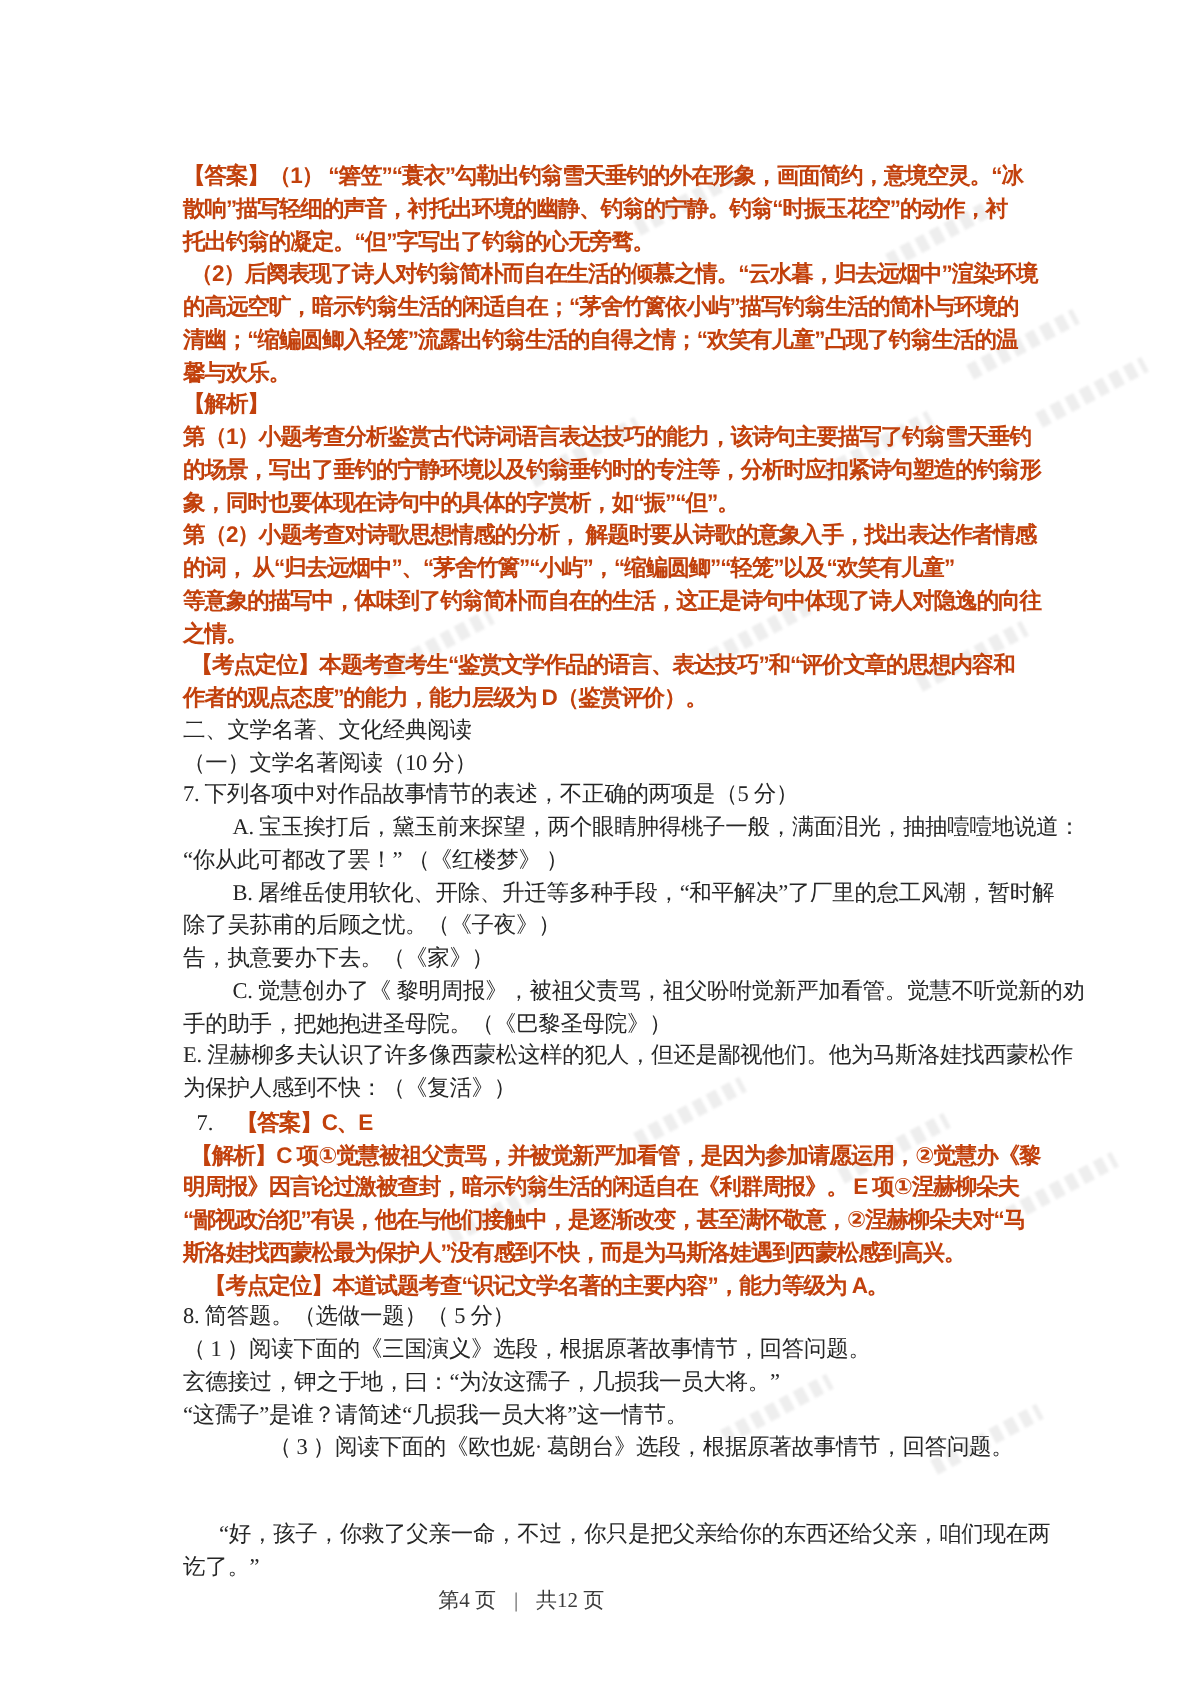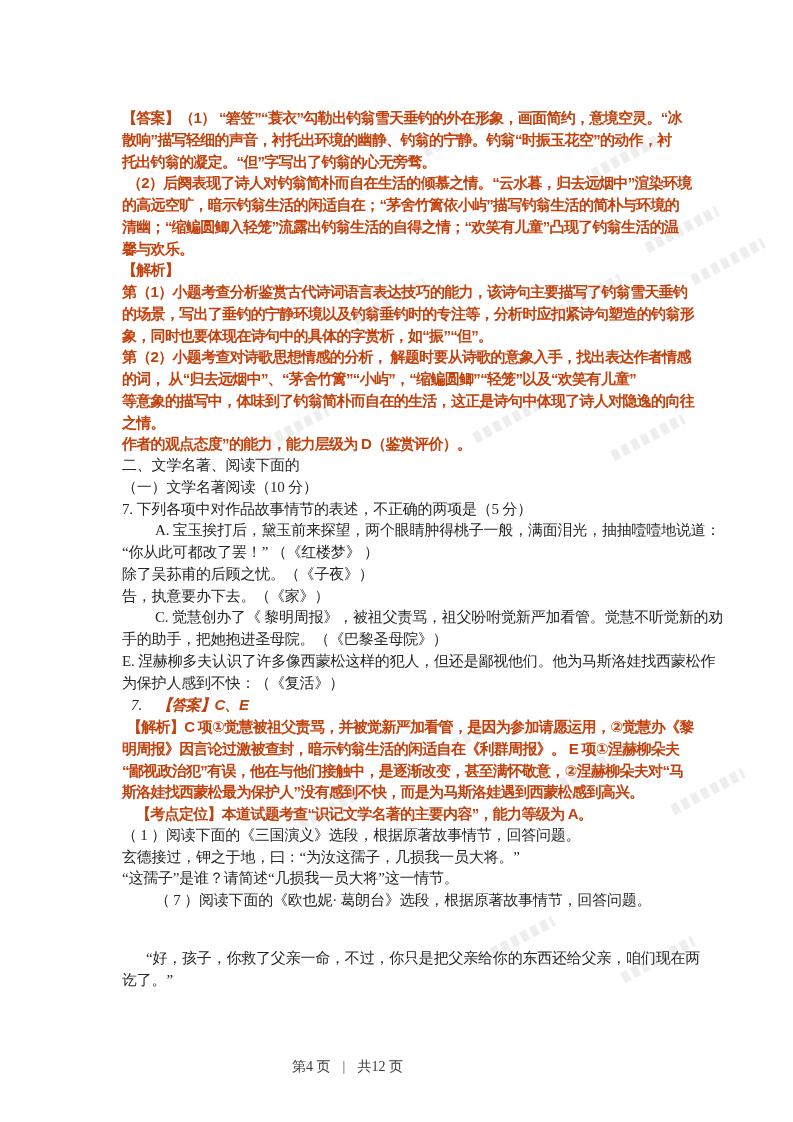--- a/index.html
+++ b/index.html
@@ -25,24 +25,24 @@
     letter-spacing:-0.2px;
     font-family:"Liberation Serif","DejaVu Serif",serif;
   }
   .red{
     color:#c2410c;
     font-family:"Liberation Sans","DejaVu Sans",sans-serif;
     font-weight:600;
     letter-spacing:-0.7px;
   }
   .i05{padding-left:5px;}
-  .i1{padding-left:9px;font-style:italic;}
+  .i1{padding-left:9px;}
   .i10{padding-left:14px;}
   .i15{padding-left:24px;margin-top:36px;}
-  .i2{padding-left:33px;}
+  .i2{padding-left:33px;text-align:center;}
   .num{margin-right:15px;color:#262626;font-family:"Liberation Serif","DejaVu Serif",serif;font-weight:400;letter-spacing:0;}
   .footer{
     position:absolute;
     top:1058px;left:0;width:695px;
     text-align:center;
     font-size:14px;color:#3a3a3a;
     font-family:"Liberation Serif","DejaVu Serif",serif;
   }
   .footer .sep{margin:0 12px;color:#555;}
   
@@ -84,43 +84,46 @@
   <div class="ln red">清幽；“缩鳊圆鲫入轻笼”流露出钓翁生活的自得之情；“欢笑有儿童”凸现了钓翁生活的温</div>
   <div class="ln red">馨与欢乐。</div>
   <div class="ln red">【解析】</div>
   <div class="ln red">第（1）小题考查分析鉴赏古代诗词语言表达技巧的能力，该诗句主要描写了钓翁雪天垂钓</div>
   <div class="ln red">的场景，写出了垂钓的宁静环境以及钓翁垂钓时的专注等，分析时应扣紧诗句塑造的钓翁形</div>
   <div class="ln red">象，同时也要体现在诗句中的具体的字赏析，如“振”“但”。</div>
   <div class="ln red">第（2）小题考查对诗歌思想情感的分析， 解题时要从诗歌的意象入手，找出表达作者情感</div>
   <div class="ln red">的词， 从“归去远烟中”、“茅舍竹篱”“小屿”，“缩鳊圆鲫”“轻笼”以及“欢笑有儿童”</div>
   <div class="ln red">等意象的描写中，体味到了钓翁简朴而自在的生活，这正是诗句中体现了诗人对隐逸的向往</div>
   <div class="ln red">之情。</div>
+  <div class="ln red i05">【考点定位】本题考查考生“鉴赏文学作品的语言、表达技巧”和“评价文章的思想内容和</div>
   <div class="ln red">作者的观点态度”的能力，能力层级为 D（鉴赏评价）。</div>
-  <div class="ln">二、文学名著、阅读下面的</div>
+  <div class="ln">二、文学名著、文化经典阅读</div>
   <div class="ln">（一）文学名著阅读（10 分）</div>
   <div class="ln">7. 下列各项中对作品故事情节的表述，不正确的两项是（5 分）</div>
   <div class="ln i2">A. 宝玉挨打后，黛玉前来探望，两个眼睛肿得桃子一般，满面泪光，抽抽噎噎地说道：</div>
   <div class="ln">“你从此可都改了罢！” （《红楼梦》 ）</div>
+  <div class="ln i2">B. 屠维岳使用软化、开除、升迁等多种手段，“和平解决”了厂里的怠工风潮，暂时解</div>
   <div class="ln">除了吴荪甫的后顾之忧。（《子夜》）</div>
   <div class="ln">告，执意要办下去。（《家》）</div>
   <div class="ln i2">C. 觉慧创办了《 黎明周报》，被祖父责骂，祖父吩咐觉新严加看管。觉慧不听觉新的劝</div>
   <div class="ln">手的助手，把她抱进圣母院。（《巴黎圣母院》）</div>
   <div class="ln">E. 涅赫柳多夫认识了许多像西蒙松这样的犯人，但还是鄙视他们。他为马斯洛娃找西蒙松作</div>
   <div class="ln">为保护人感到不快：（《复活》）</div>
   <div class="ln i1">
     <span class="num">7.</span><span class="red">【答案】C、E</span>
   </div>
   <div class="ln red i05">【解析】C 项①觉慧被祖父责骂，并被觉新严加看管，是因为参加请愿运用，②觉慧办《黎</div>
   <div class="ln red">明周报》因言论过激被查封，暗示钓翁生活的闲适自在《利群周报》。 E 项①涅赫柳朵夫</div>
   <div class="ln red">“鄙视政治犯”有误，他在与他们接触中，是逐渐改变，甚至满怀敬意，②涅赫柳朵夫对“马</div>
   <div class="ln red">斯洛娃找西蒙松最为保护人”没有感到不快，而是为马斯洛娃遇到西蒙松感到高兴。</div>
   <div class="ln red i10">【考点定位】本道试题考查“识记文学名著的主要内容”，能力等级为 A。</div>
+  <div class="ln">8. 简答题。（选做一题）（ 5 分）</div>
   <div class="ln">（ 1 ）阅读下面的《三国演义》选段，根据原著故事情节，回答问题。</div>
   <div class="ln">玄德接过，钾之于地，曰：“为汝这孺子，几损我一员大将。”</div>
   <div class="ln">“这孺子”是谁？请简述“几损我一员大将”这一情节。</div>
-  <div class="ln i2">（ 7 ）阅读下面的《欧也妮· 葛朗台》选段，根据原著故事情节，回答问题。</div>
+  <div class="ln i2">（ 3 ）阅读下面的《欧也妮· 葛朗台》选段，根据原著故事情节，回答问题。</div>
   <div class="ln i15">“好，孩子，你救了父亲一命，不过，你只是把父亲给你的东西还给父亲，咱们现在两</div>
   <div class="ln">讫了。”</div>
 </div>
 
 <div class="footer">
   <span>第4 页</span><span class="sep">|</span><span>共12 页</span>
 </div>
 
 </body></html>

